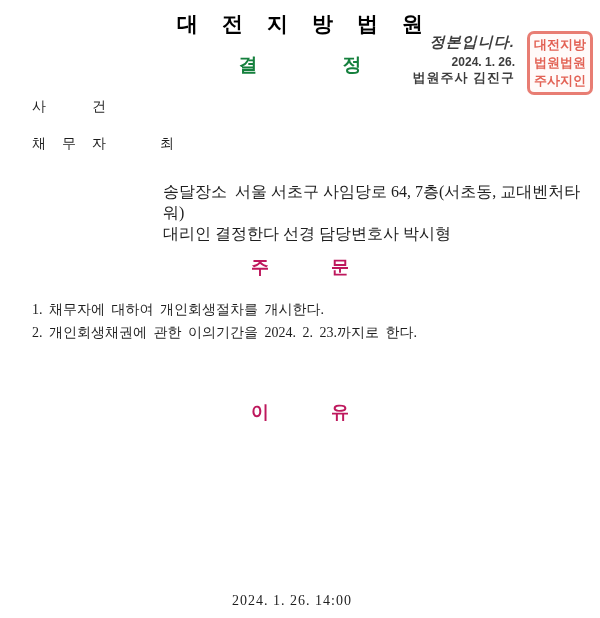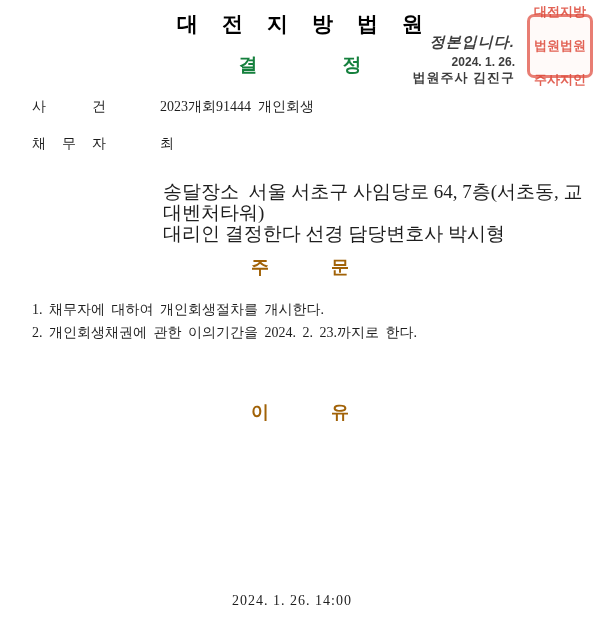--- a/index.html
+++ b/index.html
@@ -28,60 +28,59 @@
     font-weight:bold;font-size:19px;line-height:22px;
     letter-spacing:85px;text-indent:85px;
     color:#15803d;white-space:nowrap;
   }
   .section-heading{
     left:0;width:100%;
     text-align:center;
     font-family:"Liberation Sans","DejaVu Sans",sans-serif;
     font-weight:bold;font-size:18px;line-height:21px;
     letter-spacing:62px;text-indent:62px;
-    color:#a16207;white-space:nowrap;
+    color:#be185d;white-space:nowrap;
   }
   .heading-order{top:257px;}
   .heading-reason{top:402px;}
   
   .cert{
     top:33px;right:85px;width:180px;
     text-align:right;
     font-family:"Liberation Sans","DejaVu Sans",sans-serif;
     font-weight:bold;color:#3d3d3d;
   }
   .cert-label{font-size:15px;line-height:18px;letter-spacing:1px;font-style:italic;}
   .cert-date{font-size:12px;line-height:16px;margin-top:3px;}
   .cert-clerk{font-size:13px;line-height:16px;letter-spacing:1px;}
   
   .seal{
-    top:14px;left:527px;width:66px;height:64px;
+    top:31px;left:527px;width:66px;height:64px;
     border:3px solid rgba(224,83,70,0.75);
     border-radius:7px;
     box-sizing:border-box;
     display:flex;flex-direction:column;justify-content:center;align-items:center;
     background:rgba(255,240,238,0.35);
-    gap:16px;
   }
   .seal-row{
     font-family:"Liberation Sans","DejaVu Sans",sans-serif;
     font-weight:bold;font-size:13px;line-height:18px;
     color:rgba(222,76,62,0.88);
     letter-spacing:0px;white-space:nowrap;
   }
   
   .case-info{top:98px;left:32px;width:540px;font-size:14px;}
   .case-row{display:flex;margin-bottom:20px;line-height:17px;}
   .case-label{
     width:74px;display:flex;justify-content:space-between;
     color:#1e1e1e;flex-shrink:0;
   }
   .case-value{margin-left:54px;white-space:pre-wrap;}
   
-  .address{top:181px;left:163px;width:420px;font-size:19px;line-height:21px;}
+  .address{top:181px;left:163px;width:420px;font-size:16px;line-height:21px;}
   .address div{white-space:pre-wrap;}
   
   .order-list{top:299px;left:32px;width:542px;font-size:14px;}
   .order-item{
     line-height:22.5px;
     padding-left:17px;text-indent:-17px;
     text-align:justify;word-spacing:3px;
   }
   
   .reason-text{
@@ -116,21 +115,20 @@
     <div class="seal-row">법원법원</div>
     <div class="seal-row">주사지인</div>
   </div>
 
   <div class="abs case-info">
     <div class="case-row">
       <span class="case-label">
         <span>사</span>
         <span>건</span>
       </span>
-      <span class="case-value">2023개회91444  개인회생</span>
     </div>
     <div class="case-row">
       <span class="case-label">
         <span>채</span>
         <span>무</span>
         <span>자</span>
       </span>
       <span class="case-value">최</span>
     </div>
   </div>

